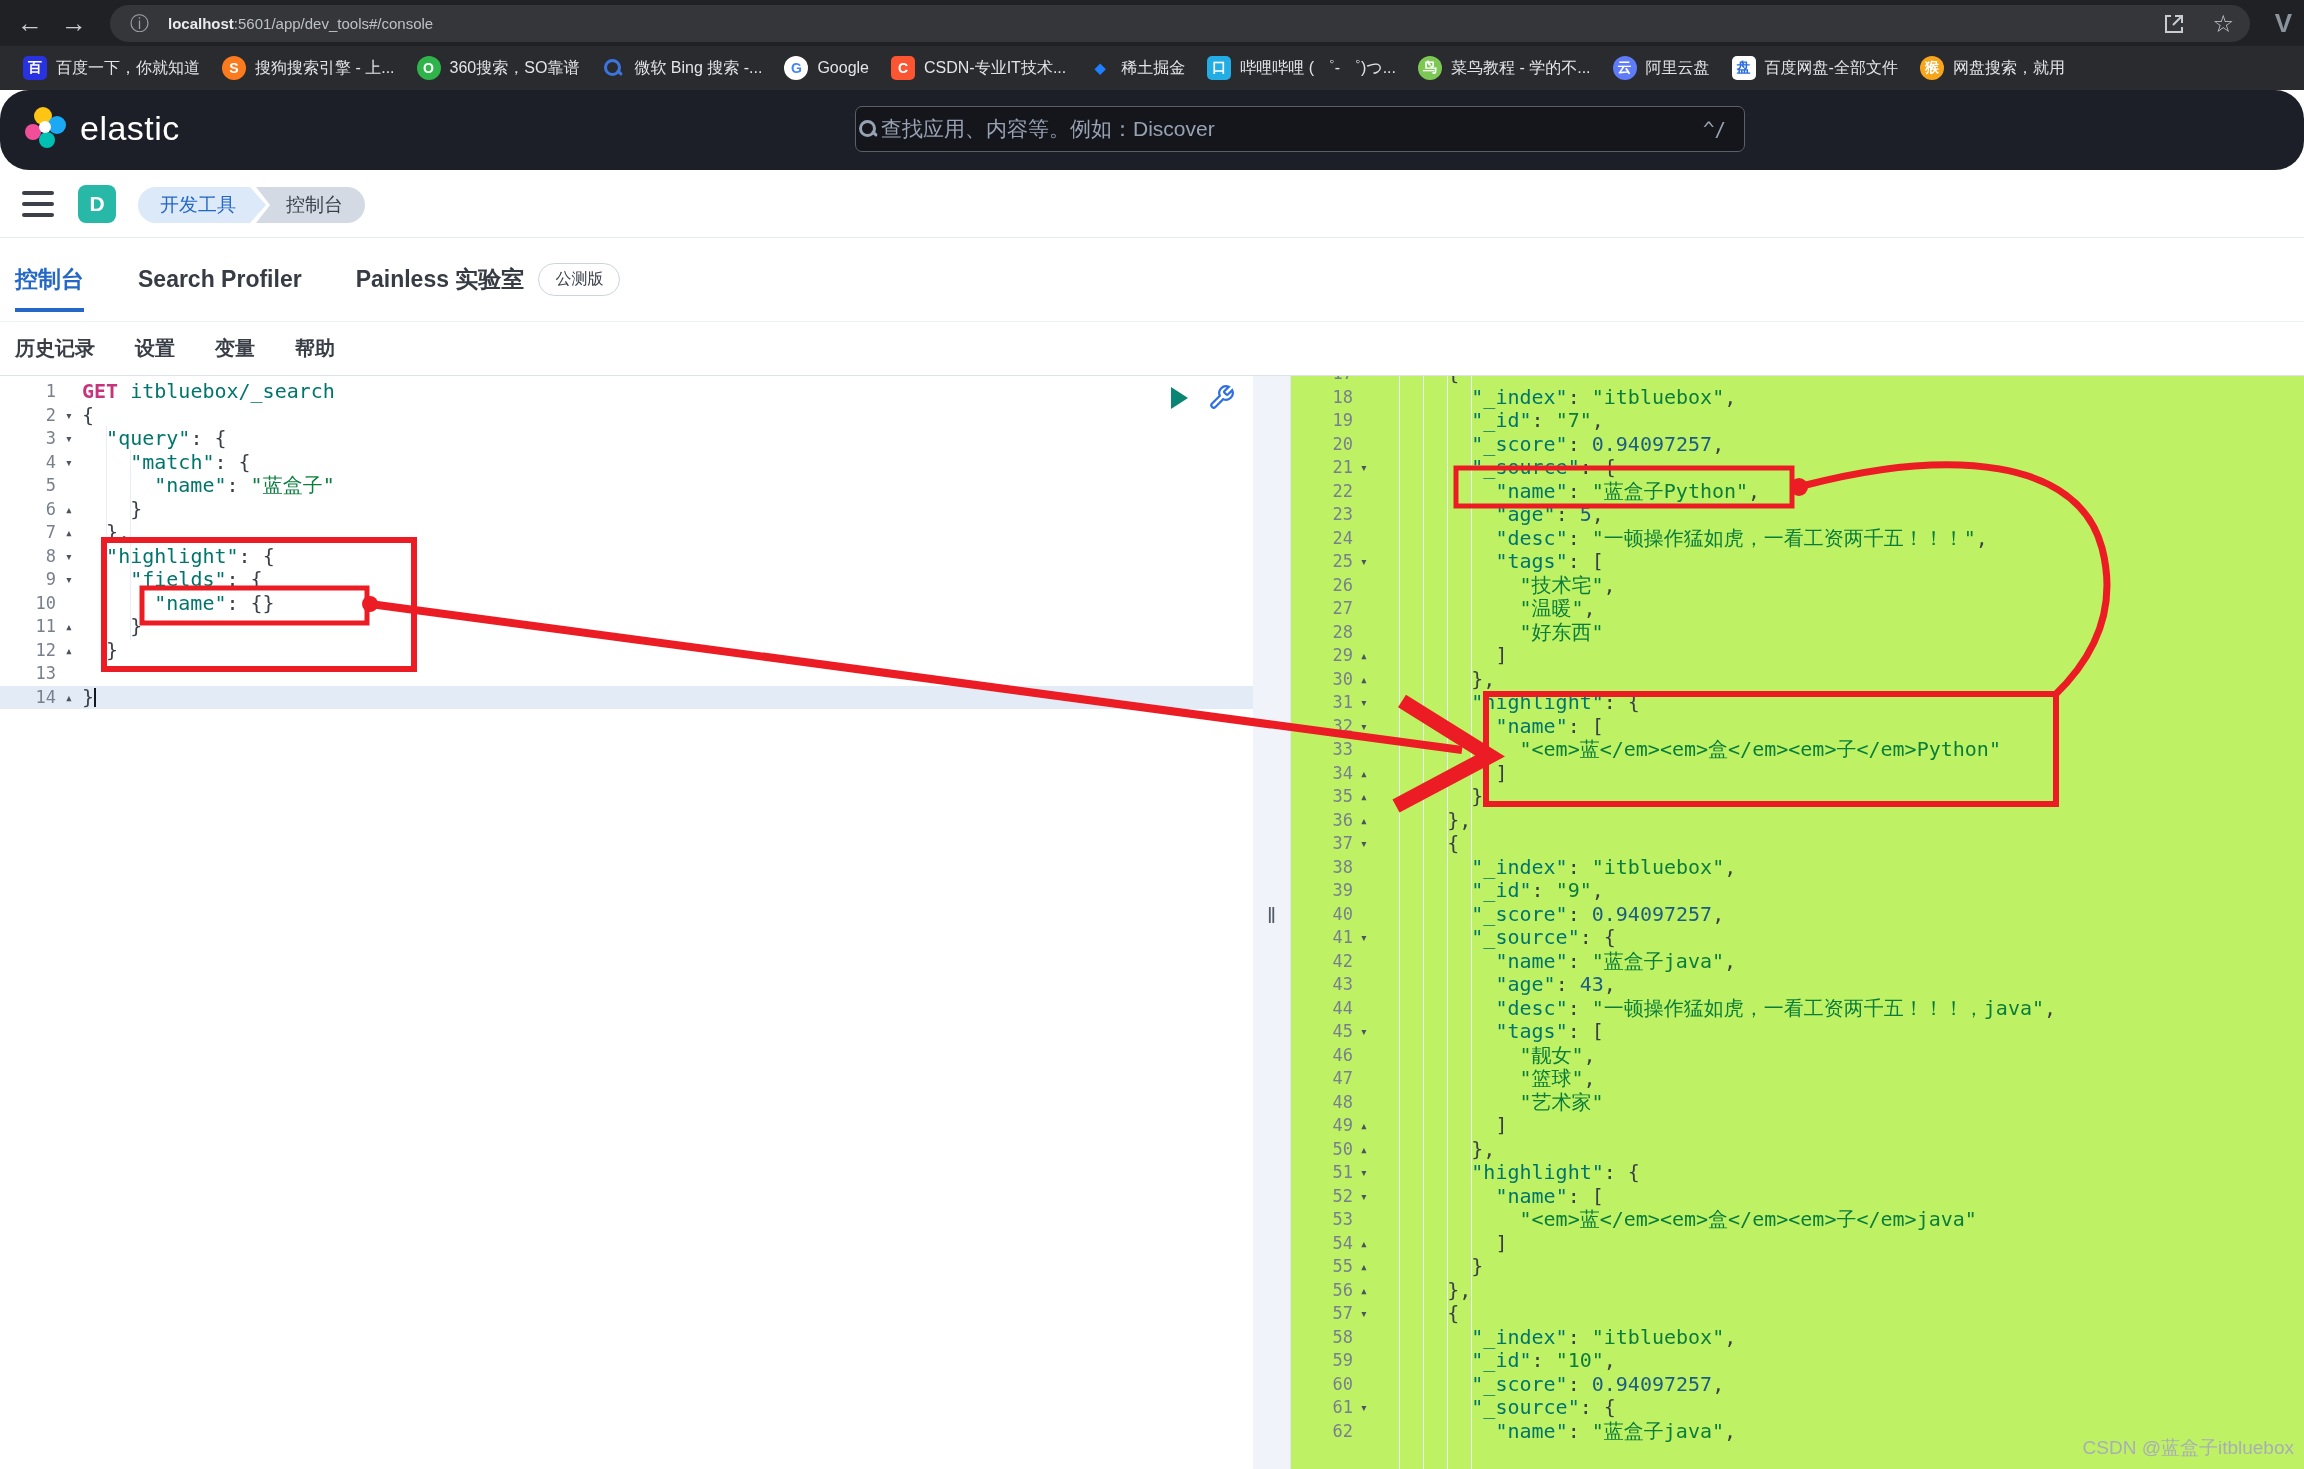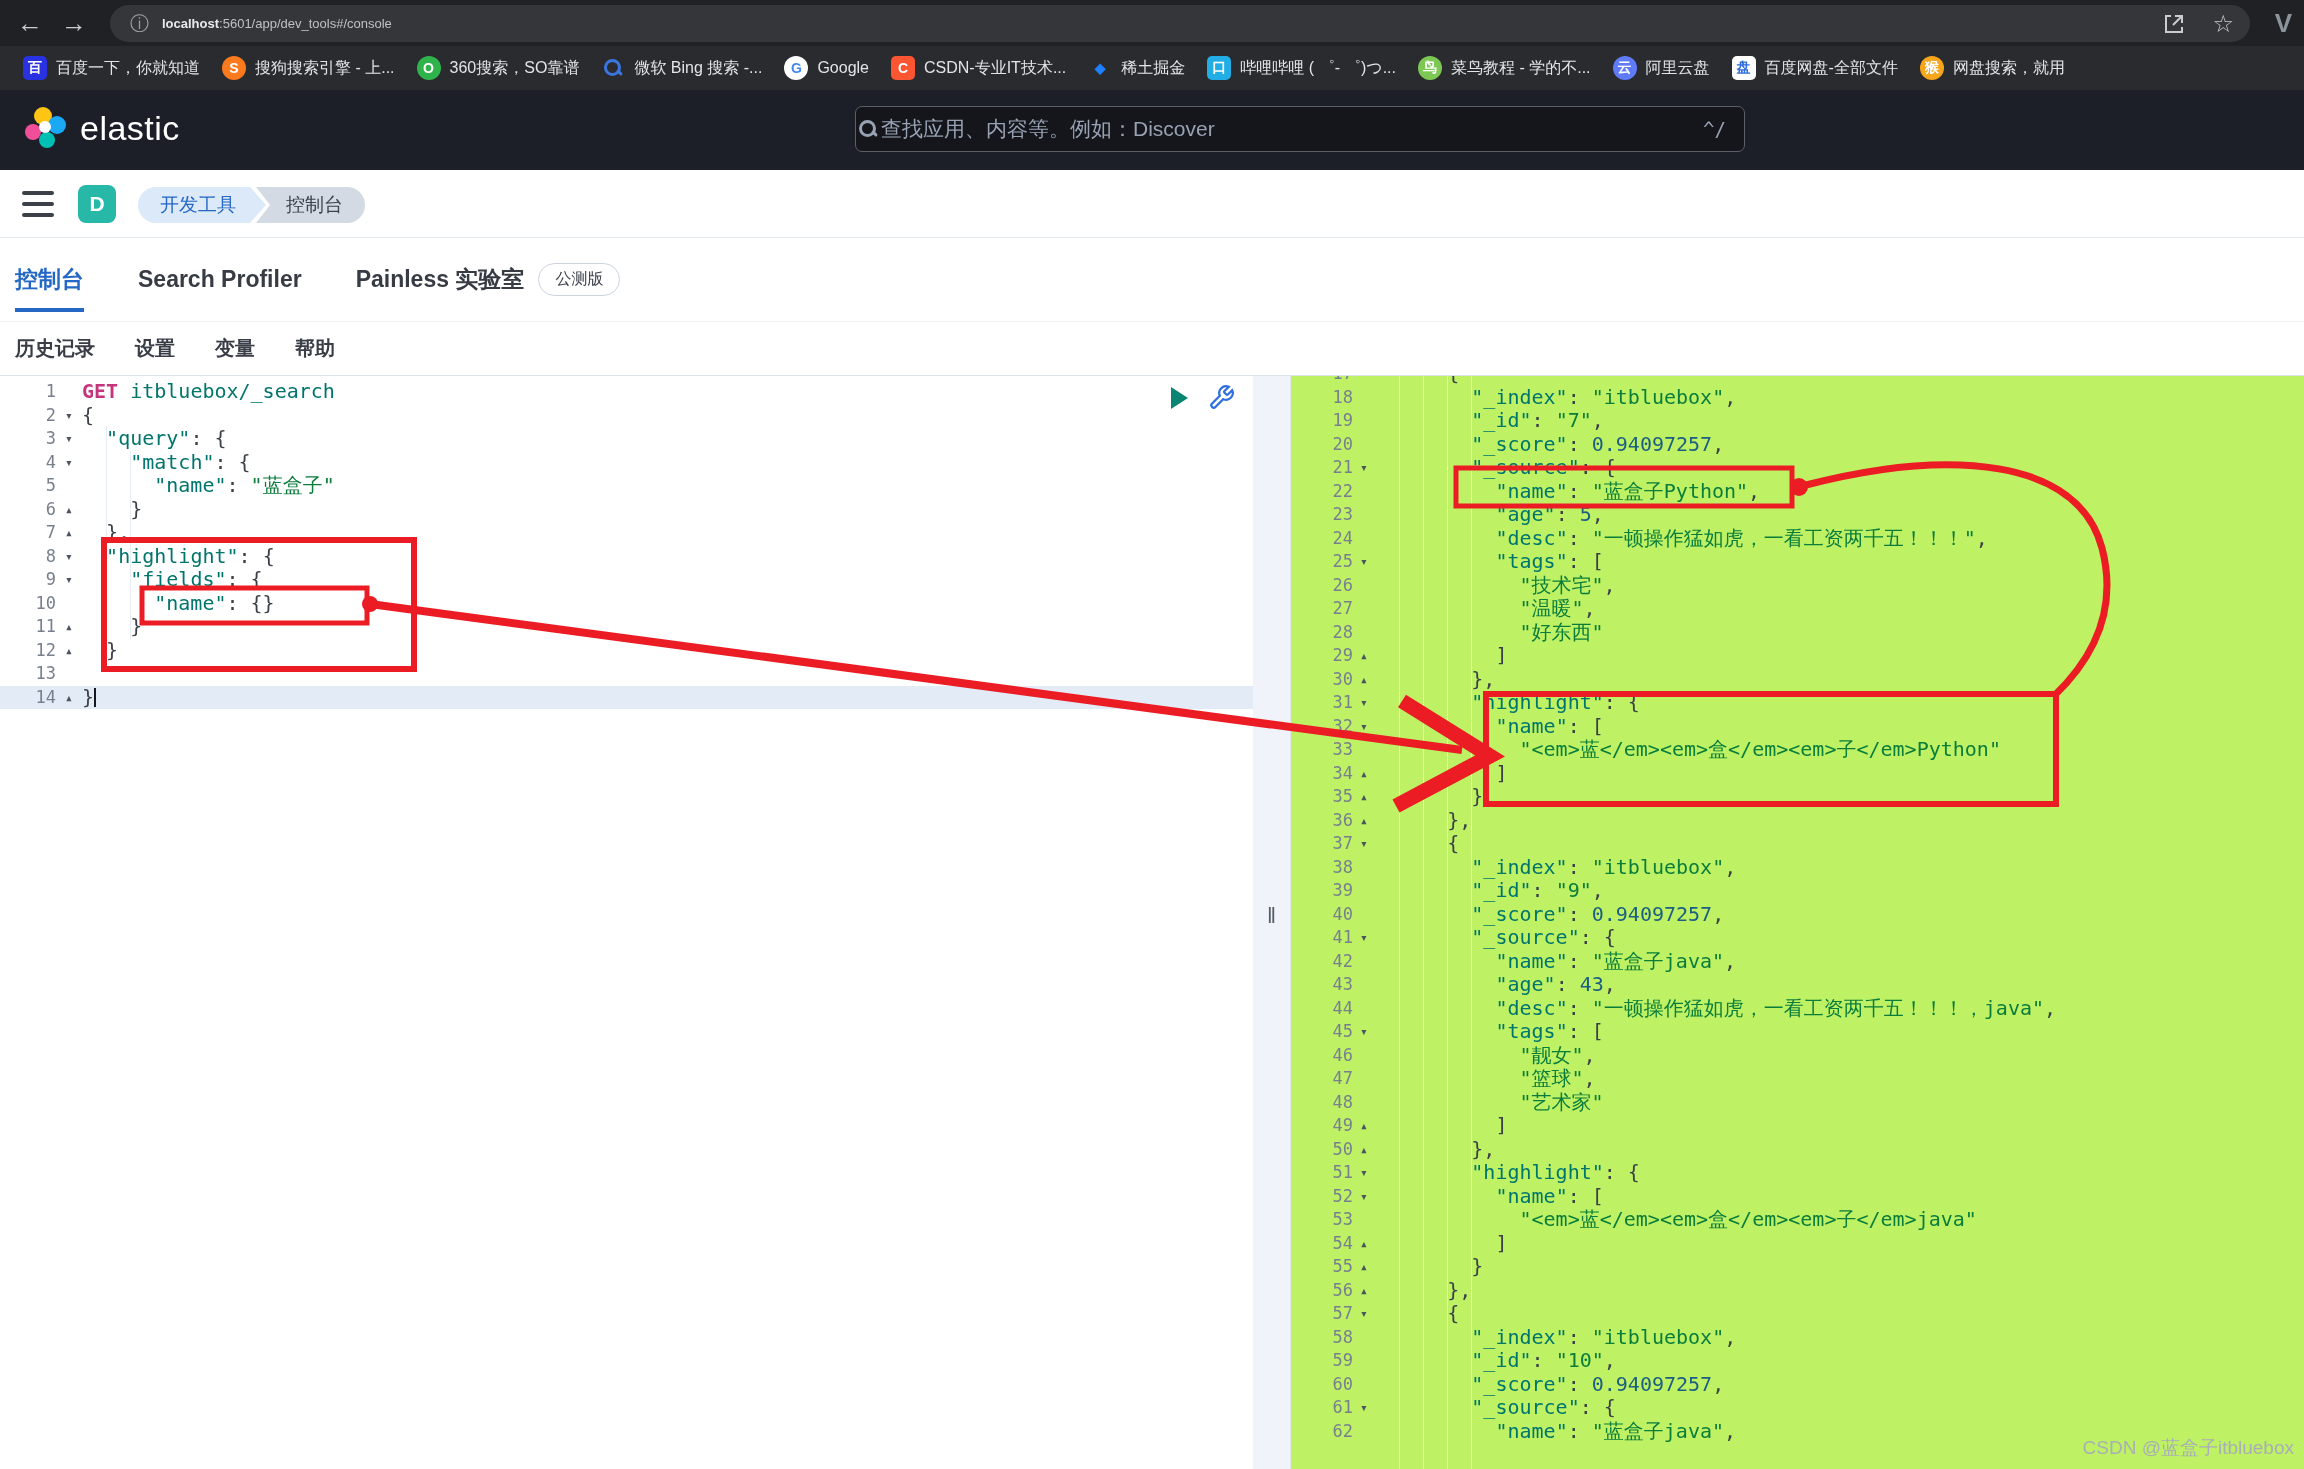--- a/index.html
+++ b/index.html
@@ -5,40 +5,40 @@
   html,body{margin:0;padding:0;}
   body{width:2304px;height:1469px;position:relative;overflow:hidden;background:#fff;
        font-family:"Liberation Sans",sans-serif;}
   
   .chrome-nav{position:absolute;top:0;left:0;width:2304px;height:46px;background:#202124;}
   .nav-ico{position:absolute;top:0;height:46px;display:flex;align-items:center;justify-content:center;
            color:#c9ccd1;font-size:26px;width:40px;}
   .omnibox{position:absolute;left:110px;top:5px;width:2140px;height:37px;background:#35363a;
            border-radius:19px;display:flex;align-items:center;}
   .omnibox .info{color:#9aa0a6;font-size:19px;margin-left:20px;}
-  .omnibox .url{margin-left:13px;font-size:13px;color:#e8eaed;white-space:nowrap;}
+  .omnibox .url{margin-left:19px;font-size:15px;color:#e8eaed;white-space:nowrap;}
   .omnibox .url .dim{color:#bdc1c6;}
   .omni-right{position:absolute;right:16px;display:flex;gap:26px;align-items:center;color:#c9ccd1;}
   .share-svg{width:24px;height:24px;stroke:#c9ccd1;fill:none;stroke-width:2;}
   .star{font-size:24px;color:#c9ccd1;}
   .profile-v{position:absolute;right:12px;top:8px;font-size:26px;font-weight:700;color:#8b949c;}
   
   .bookmarks-bar{position:absolute;top:46px;left:0;width:2304px;height:44px;background:#2a2b2e;
                  display:flex;align-items:center;padding-left:12px;box-sizing:border-box;overflow:hidden;}
   .bookmark{display:flex;align-items:center;gap:9px;padding:0 11px;height:34px;border-radius:6px;
             color:#e2e4e8;font-size:16px;white-space:nowrap;flex:none;}
   .fav{width:24px;height:24px;display:flex;align-items:center;justify-content:center;
        font-size:14px;font-weight:700;flex:none;}
   .mag{position:relative;width:24px;height:24px;}
   .mag::before{content:"";position:absolute;left:3px;top:3px;width:11px;height:11px;border:3px solid #3b76e0;border-radius:50%;}
   .mag::after{content:"";position:absolute;left:15px;top:15px;width:7px;height:3px;background:#3b76e0;transform:rotate(45deg);border-radius:2px;}
   .mag.gray::before{border-color:#98a2b3;}
   .mag.gray::after{background:#98a2b3;}
   
-  .kb-header{position:absolute;top:90px;left:0;width:2304px;height:80px;background:#1c1f27;}
+  .kb-header{position:absolute;top:90px;left:0;width:2304px;height:80px;background:#1c1f27;border-radius:29px;}
   .logo{position:absolute;left:24px;top:16px;display:flex;align-items:center;gap:12px;}
   .logo-text{color:#fff;font-size:34px;font-weight:400;letter-spacing:.5px;}
   .kb-search{position:absolute;left:855px;top:16px;width:890px;height:46px;background:#14161c;
              border:1px solid #5a5f68;border-radius:7px;display:flex;align-items:center;box-sizing:border-box;}
   .kb-search .ph{color:#98a2b3;font-size:21px;margin-left:1px;}
   .kb-search .hint{position:absolute;right:18px;color:#98a2b3;font-size:19px;font-family:"DejaVu Sans Mono",monospace;}
   
   .crumb-row{position:absolute;top:170px;left:0;width:2304px;height:68px;background:#fff;border-bottom:1px solid #e5e9f0;box-sizing:border-box;}
   .hamburger{position:absolute;left:22px;top:21px;width:32px;height:26px;display:flex;flex-direction:column;justify-content:space-between;}
   .hamburger div{height:4px;background:#3b4049;border-radius:2px;}

